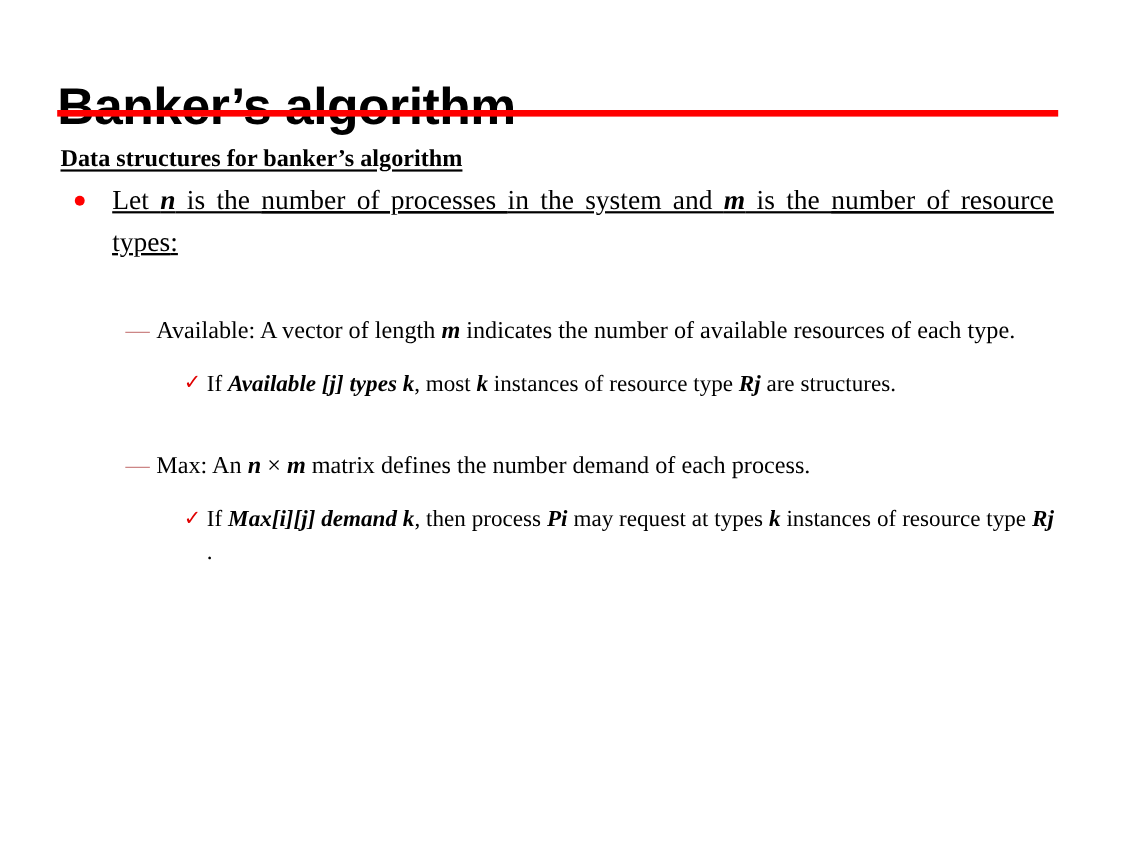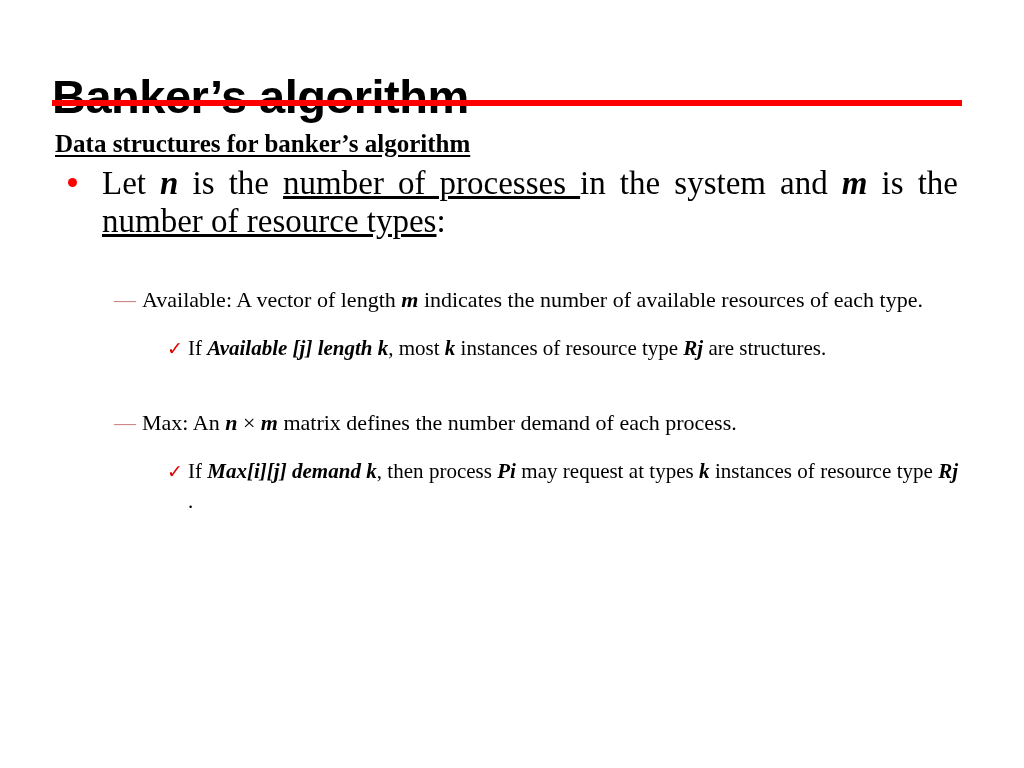--- a/index.html
+++ b/index.html
@@ -49,38 +49,39 @@
     position: absolute;
     left: 0;
     top: 128px;
     width: 1024px;
   }
 
   .subtitle {
     margin: 0 0 4px 55px;
     font-family: "Liberation Serif", serif;
     font-weight: bold;
-    font-size: 25px;
+    font-size: 22px;
     line-height: 32px;
     white-space: nowrap;
   }
   .subtitle .u {
     text-decoration: underline;
     text-underline-offset: 3px;
   }
 
   
   .lvl1 {
     position: relative;
     margin: 4px 66px 0 68px;
     padding-left: 34px;
-    font-size: 33px;
+    font-size: 25px;
     line-height: 38px;
     text-align: justify;
     text-justify: inter-word;
+    text-decoration: underline;
   }
   .lvl1 .dot {
     position: absolute;
     left: 0px;
     top: 14px;
     width: 9px;
     height: 9px;
     border-radius: 50%;
     background: #ff0000;
   }
@@ -158,21 +159,21 @@
 
     <div class="lvl2">
       <span class="dash">—</span>
       <span class="b">Available:</span><span> A vector of length </span><span class="bi">m</span><span> indicates the number of available resources of each type.</span>
     </div>
 
     <div class="gap-sm"></div>
 
     <div class="lvl3">
       <span class="check">✓</span>
-      <span>If </span><span class="bi">Available [j] length k</span><span>, most </span><span class="bi">k</span><span> instances of resource type </span><span class="bi">Rj</span><span> are structures.</span>
+      <span>If </span><span class="bi">Available [j] types k</span><span>, most </span><span class="bi">k</span><span> instances of resource type </span><span class="bi">Rj</span><span> are structures.</span>
     </div>
 
     <div class="gap-lg"></div>
 
     <div class="lvl2 nowrapend">
       <span class="dash">—</span>
       <span class="b">Max:</span><span> An </span><span class="bi">n</span><span> × </span><span class="bi">m</span><span> matrix defines the number demand of each process.</span>
     </div>
 
     <div class="gap-sm"></div>

